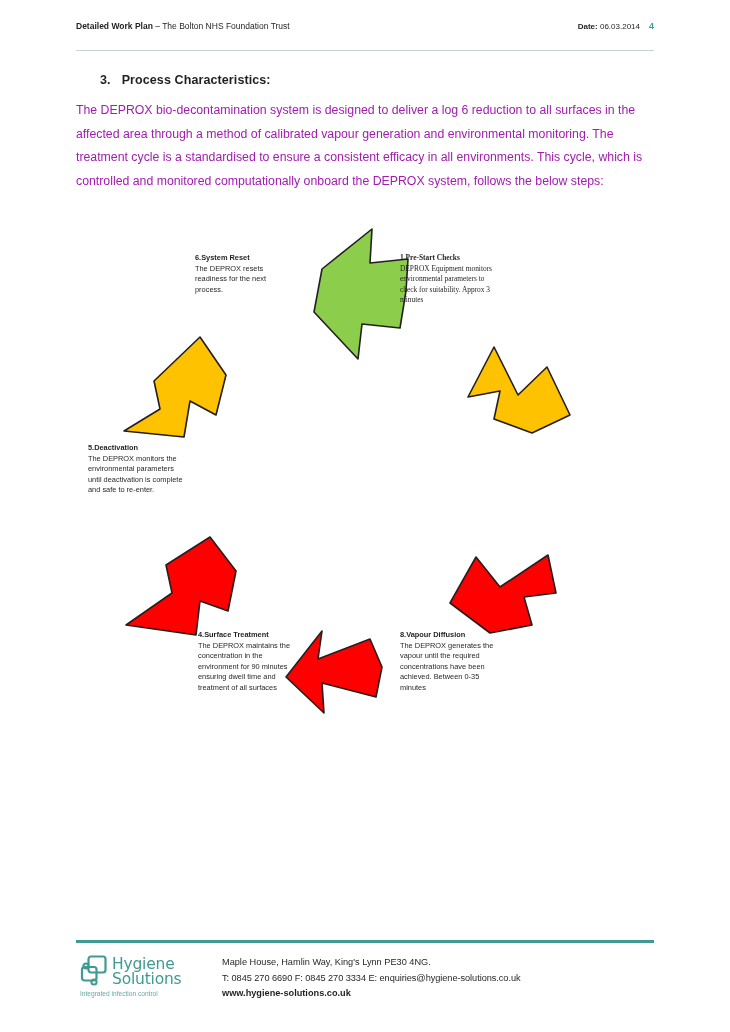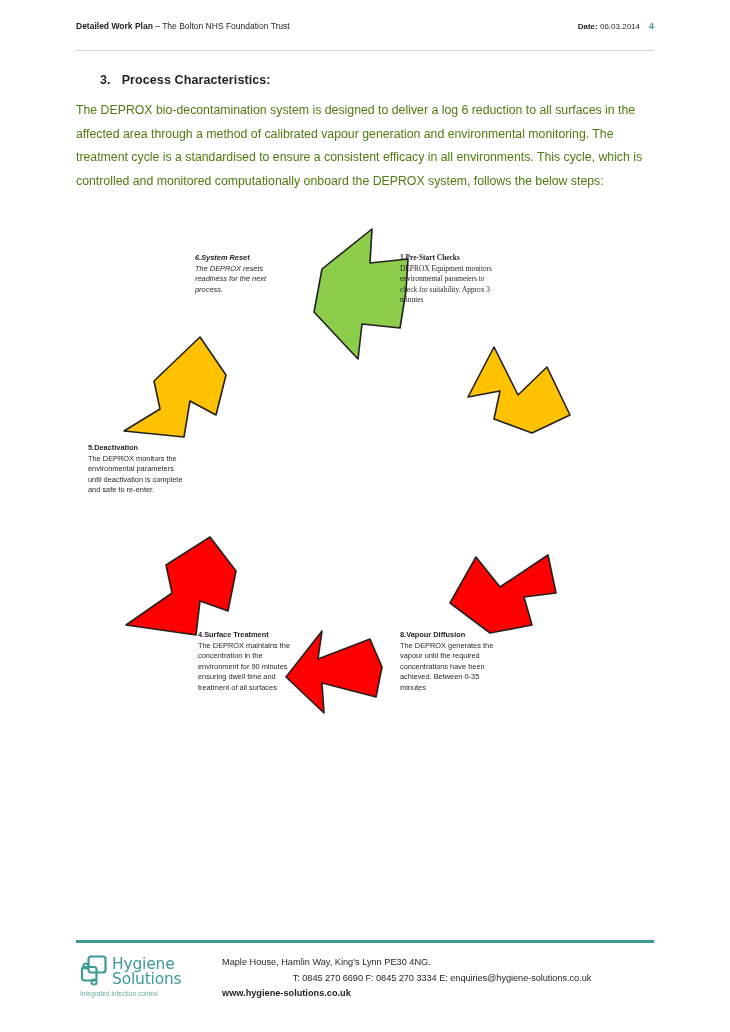--- a/index.html
+++ b/index.html
@@ -71,21 +71,21 @@
   }
   .section-heading .num { margin-right: 11px; }
 
   .body-copy {
     position: absolute;
     left: 76px;
     top: 99px;
     width: 580px;
     font-size: 12.3px;
     line-height: 23.5px;
-    color: #4d7c0f;
+    color: #a21caf;
   }
 
   
   .diagram {
     position: absolute;
     left: 70px;
     top: 215px;
     width: 600px;
     height: 540px;
   }
@@ -107,21 +107,21 @@
     display: block;
     margin-bottom: 0.5px;
   }
   .step .step-body { display: block; }
 
   .step-1 { left: 330px; top: 38px; font-family: Liberation Serif, serif; }
   .step-2 { left: 430px; top: 228px; }
   .step-3 { left: 330px; top: 415px; }
   .step-4 { left: 128px; top: 415px; width: 100px; }
   .step-5 { left: 18px;  top: 228px; }
-  .step-6 { left: 125px; top: 38px; width: 100px; font-style: italic; }
+  .step-6 { left: 125px; top: 38px; width: 100px; }
 
   
   .footer-rule {
     position: absolute;
     left: 76px;
     top: 940px;
     width: 578px;
     height: 3px;
     background: #3e9a93;
   }
@@ -154,21 +154,21 @@
   .footer-address {
     position: absolute;
     left: 222px;
     top: 955px;
     width: 440px;
     font-size: 9.2px;
     line-height: 15.5px;
     color: #231f20;
   }
   .footer-address .web { font-weight: bold; }
-  .footer-address .line-contact { letter-spacing: -0.05px; text-align: center; }
+  .footer-address .line-contact { letter-spacing: -0.05px; }
 </style>
 </head>
 <body>
 
 <div class="header">
   <div class="header-left"><span class="hl-bold">Detailed Work Plan</span><span> – The Bolton NHS Foundation Trust</span></div>
   <div class="header-right"><span class="date-label">Date:</span> <span>06.03.2014</span><span class="page-num">4</span></div>
 </div>
 <div class="header-rule"></div>
 

